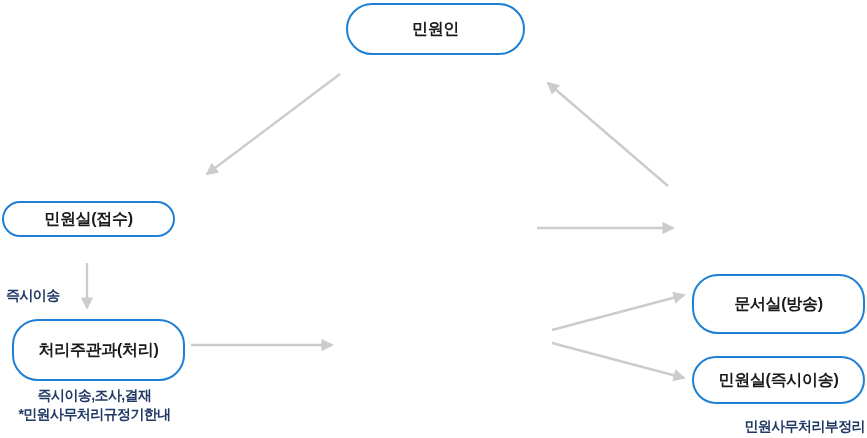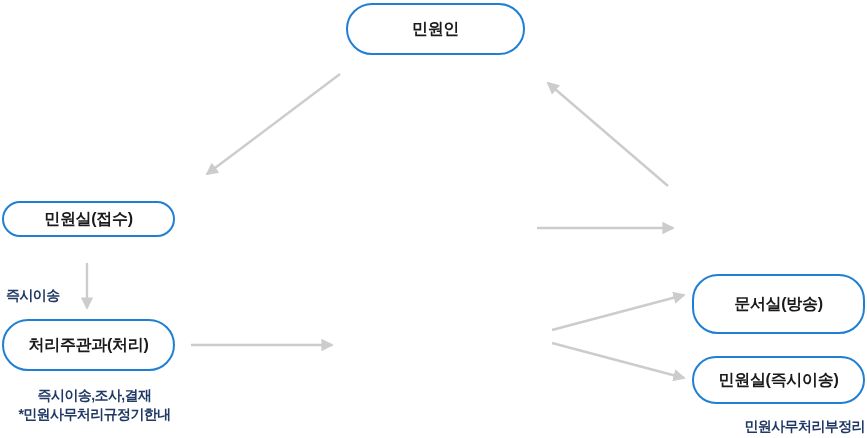--- a/index.html
+++ b/index.html
@@ -49,21 +49,21 @@
     letter-spacing: -0.6px;
     white-space: nowrap;
     line-height: 19px;
   }
   .caption.multi {
     text-align: center;
   }
   
   #node-citizen      { left: 346px; top: 3px;   width: 179px; height: 52px; }
   #node-reception    { left: 2px;   top: 201px; width: 173px; height: 36px; }
-  #node-department   { left: 2px;   top: 319px; width: 173px; height: 52px; }
+  #node-department   { left: 12px;   top: 319px; width: 173px; height: 62px; }
   #node-control      { left: 338px; top: 319px; width: 213px; height: 52px; }
   #node-docroom      { left: 692px; top: 274px; width: 173px; height: 60px; }
   #node-ledger       { left: 692px; top: 356px; width: 173px; height: 48px; }
   
   #caption-transfer  { left: 6px;   top: 286px; }
   #caption-review    { left: 2px;   top: 386px; width: 185px; }
   #caption-ledger    { left: 692px; top: 417px; width: 173px; text-align: right; }
 </style>
 </head>
 <body>

